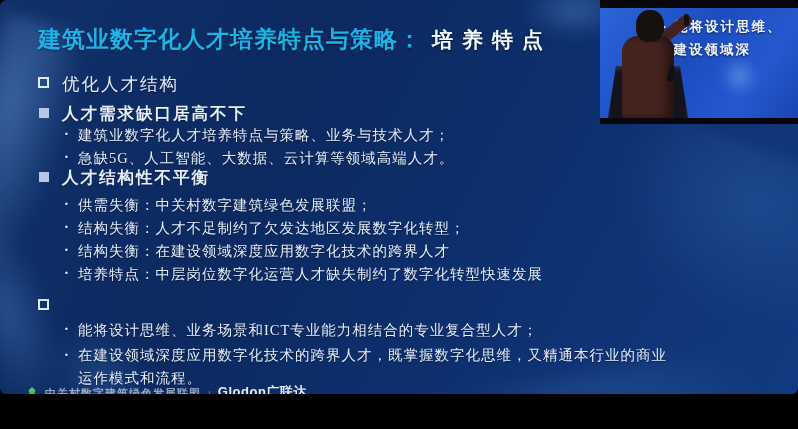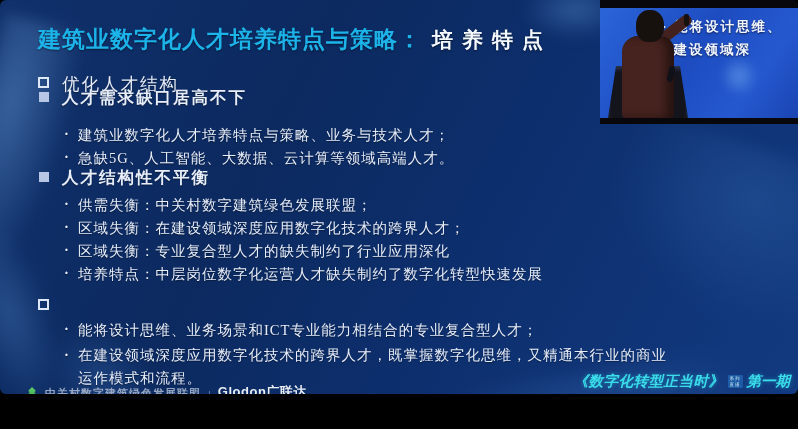--- a/index.html
+++ b/index.html
@@ -106,21 +106,21 @@
     <span class="main">建筑业数字化人才培养特点与策略：</span><span class="accent">培养特点</span>
   </div>
 
   <div class="content">
 
     <div class="row h1" style="top:6px;">
       <span class="sq-hollow"></span>
       <span>优化人才结构</span>
     </div>
 
-    <div class="row h2" style="top:21px;">
+    <div class="row h2" style="top:37px;">
       <span class="sq-filled"></span>
       <span>人才需求缺口居高不下</span>
     </div>
     <div class="row item" style="top:60px; left:28px;">
       <span class="dot">·</span>
       <span>建筑业数字化人才培养特点与策略、业务与技术人才；</span>
     </div>
     <div class="row item" style="top:83px; left:28px;">
       <span class="dot">·</span>
       <span>急缺5G、人工智能、大数据、云计算等领域高端人才。</span>
@@ -129,25 +129,25 @@
     <div class="row h2" style="top:101px;">
       <span class="sq-filled"></span>
       <span>人才结构性不平衡</span>
     </div>
     <div class="row item" style="top:130px; left:28px;">
       <span class="dot">·</span>
       <span>供需失衡：中关村数字建筑绿色发展联盟；</span>
     </div>
     <div class="row item" style="top:153px; left:28px;">
       <span class="dot">·</span>
-      <span>区域失衡：在建设领域深度应用数字化技术的跨界人才；</span>
+      <span>结构失衡：人才不足制约了欠发达地区发展数字化转型；</span>
     </div>
     <div class="row item" style="top:176px; left:28px;">
       <span class="dot">·</span>
-      <span>区域失衡：专业复合型人才的缺失制约了行业应用深化</span>
+      <span>结构失衡：在建设领域深度应用数字化技术的跨界人才</span>
     </div>
     <div class="row item" style="top:199px; left:28px;">
       <span class="dot">·</span>
       <span>培养特点：中层岗位数字化运营人才缺失制约了数字化转型快速发展</span>
     </div>
 
     <div class="row h1" style="top:228px;">
       <span class="sq-hollow"></span>
     </div>
     <div class="row item" style="top:255px; left:28px;">
@@ -176,21 +176,13 @@
     <div class="bar-bottom"></div>
   </div>
 
   <div class="footer-left">
     <span class="sprout"></span>
     <span class="org">中关村数字建筑绿色发展联盟</span>
     <span class="sep">|</span>
     <span class="brand">Glodon广联达</span>
   </div>
 
-  <div class="footer-right">
-    <span class="show">《数字化转型正当时》</span>
-    <span class="badge">
-      <span>系列</span>
-      <span>直播</span>
-    </span>
-    <span class="ep">第一期</span>
-  </div>
 </div>
 
 </body></html>

